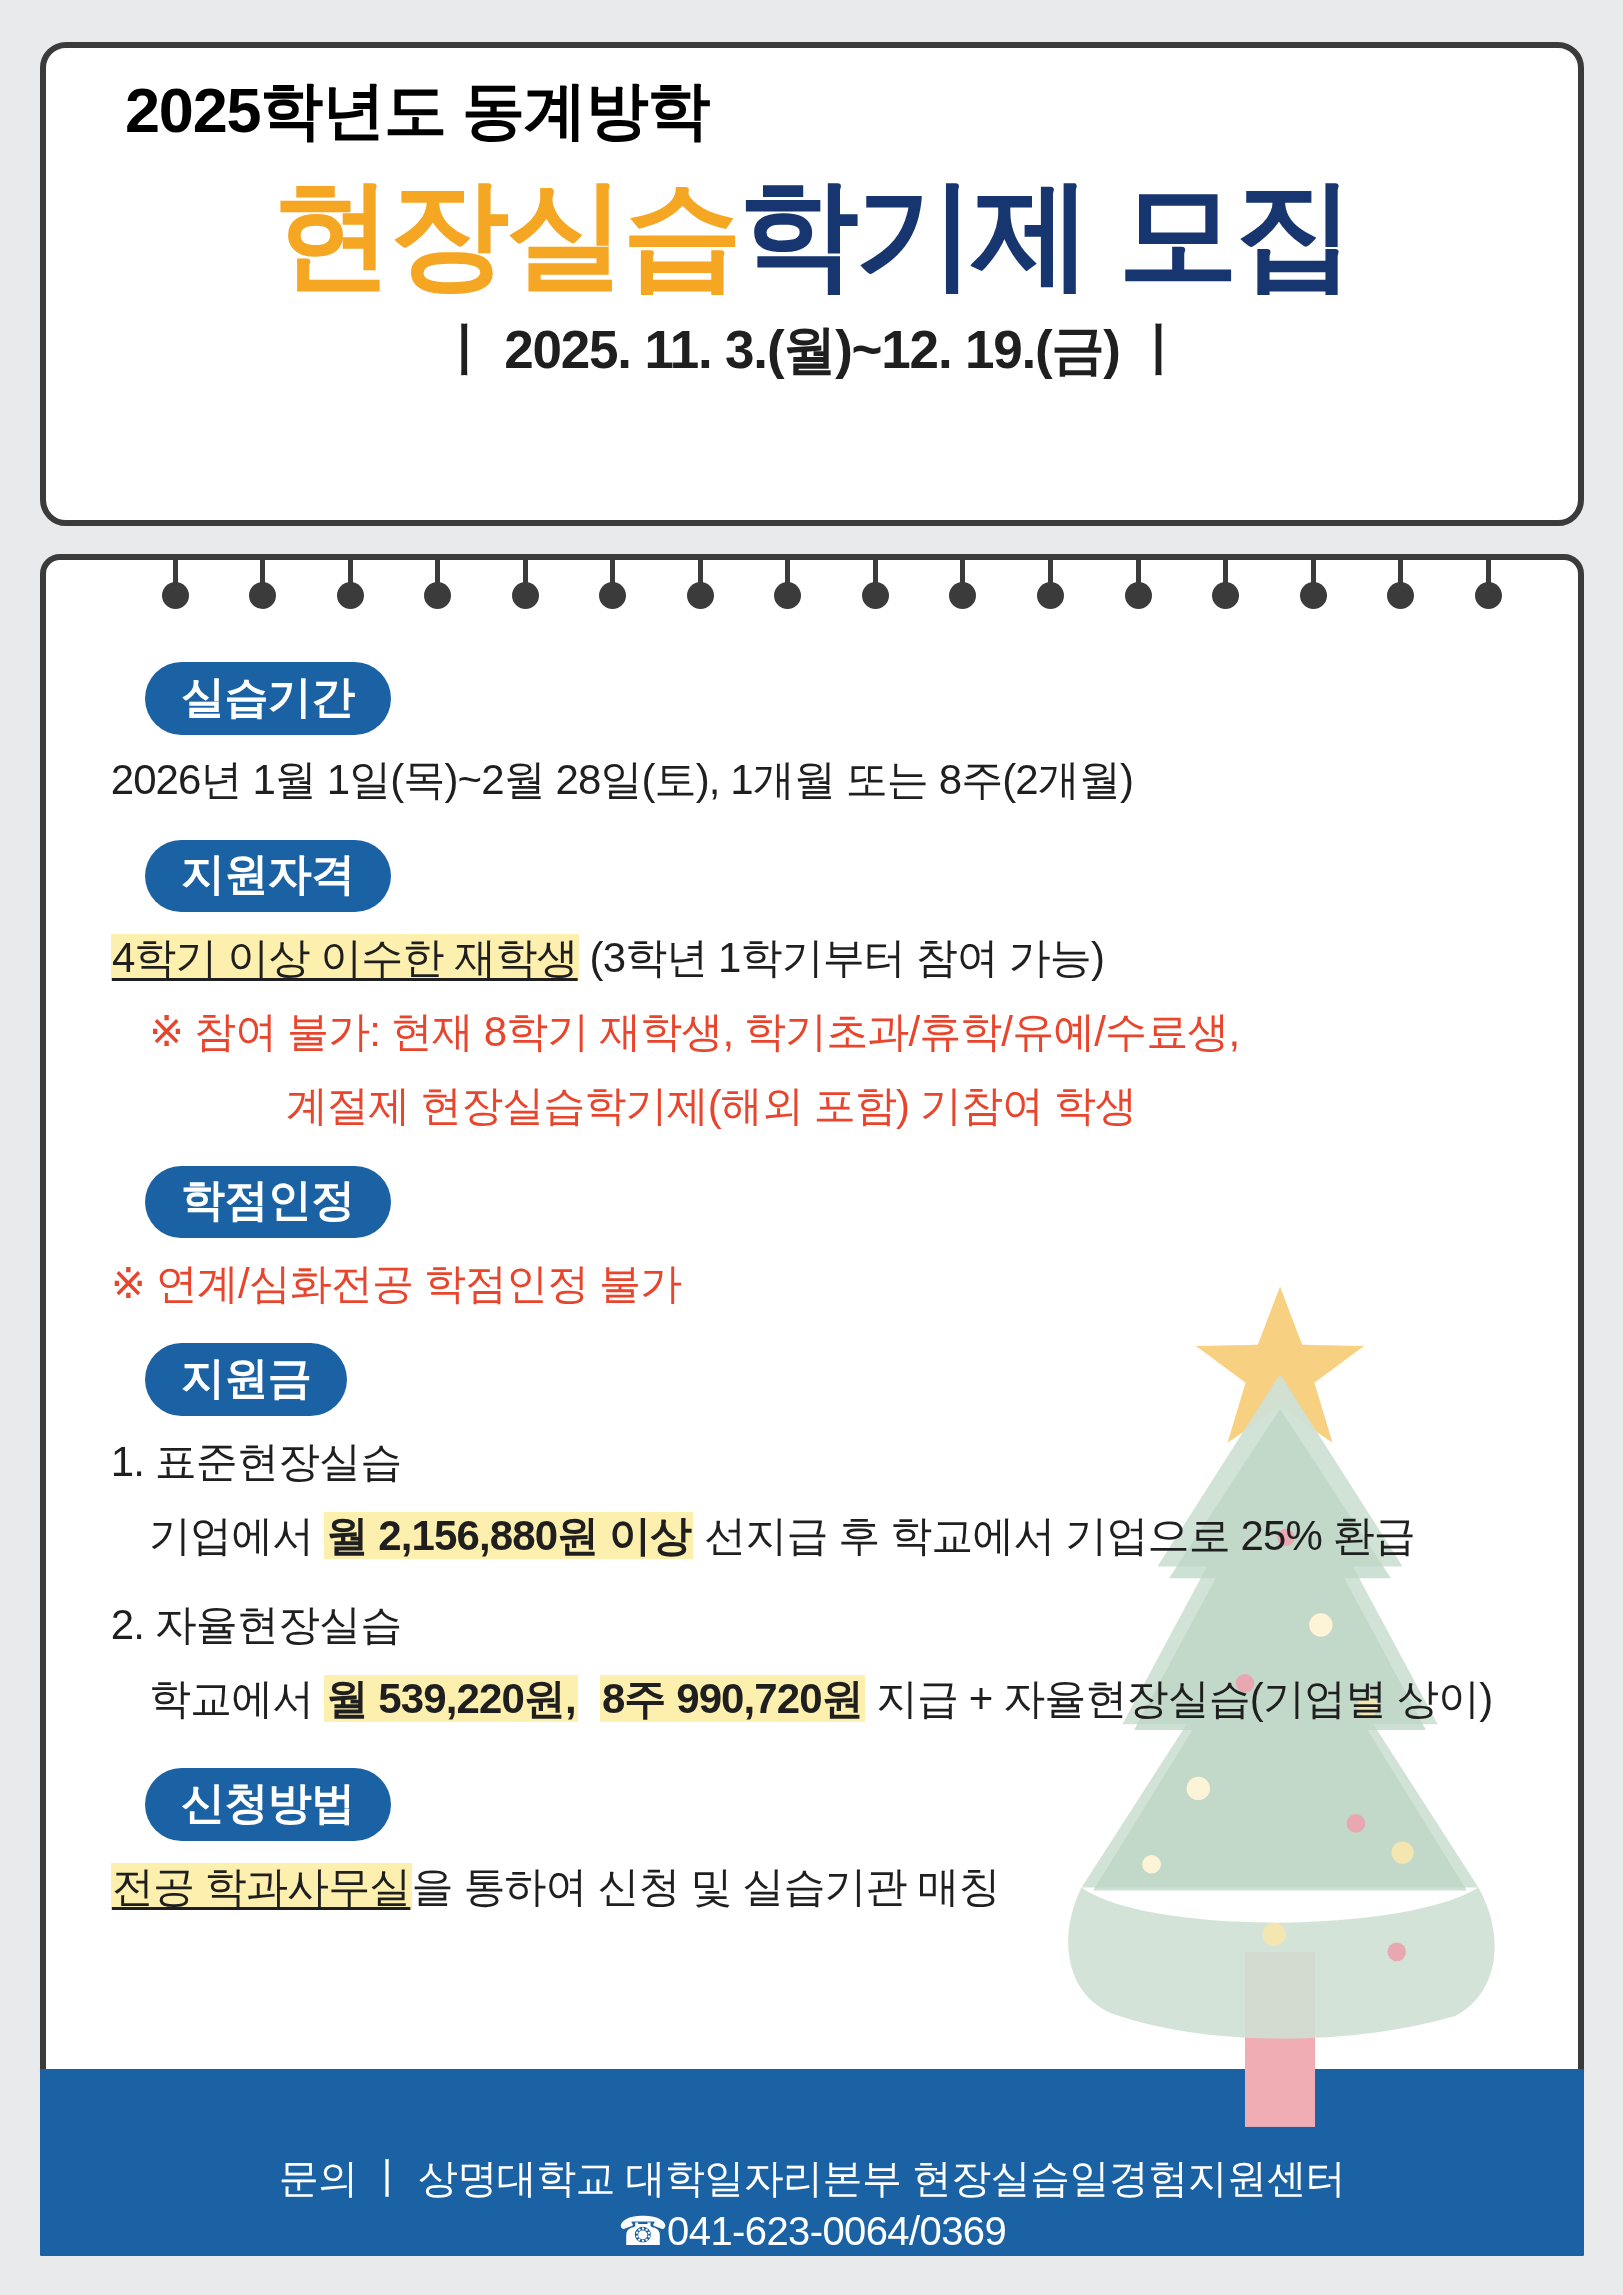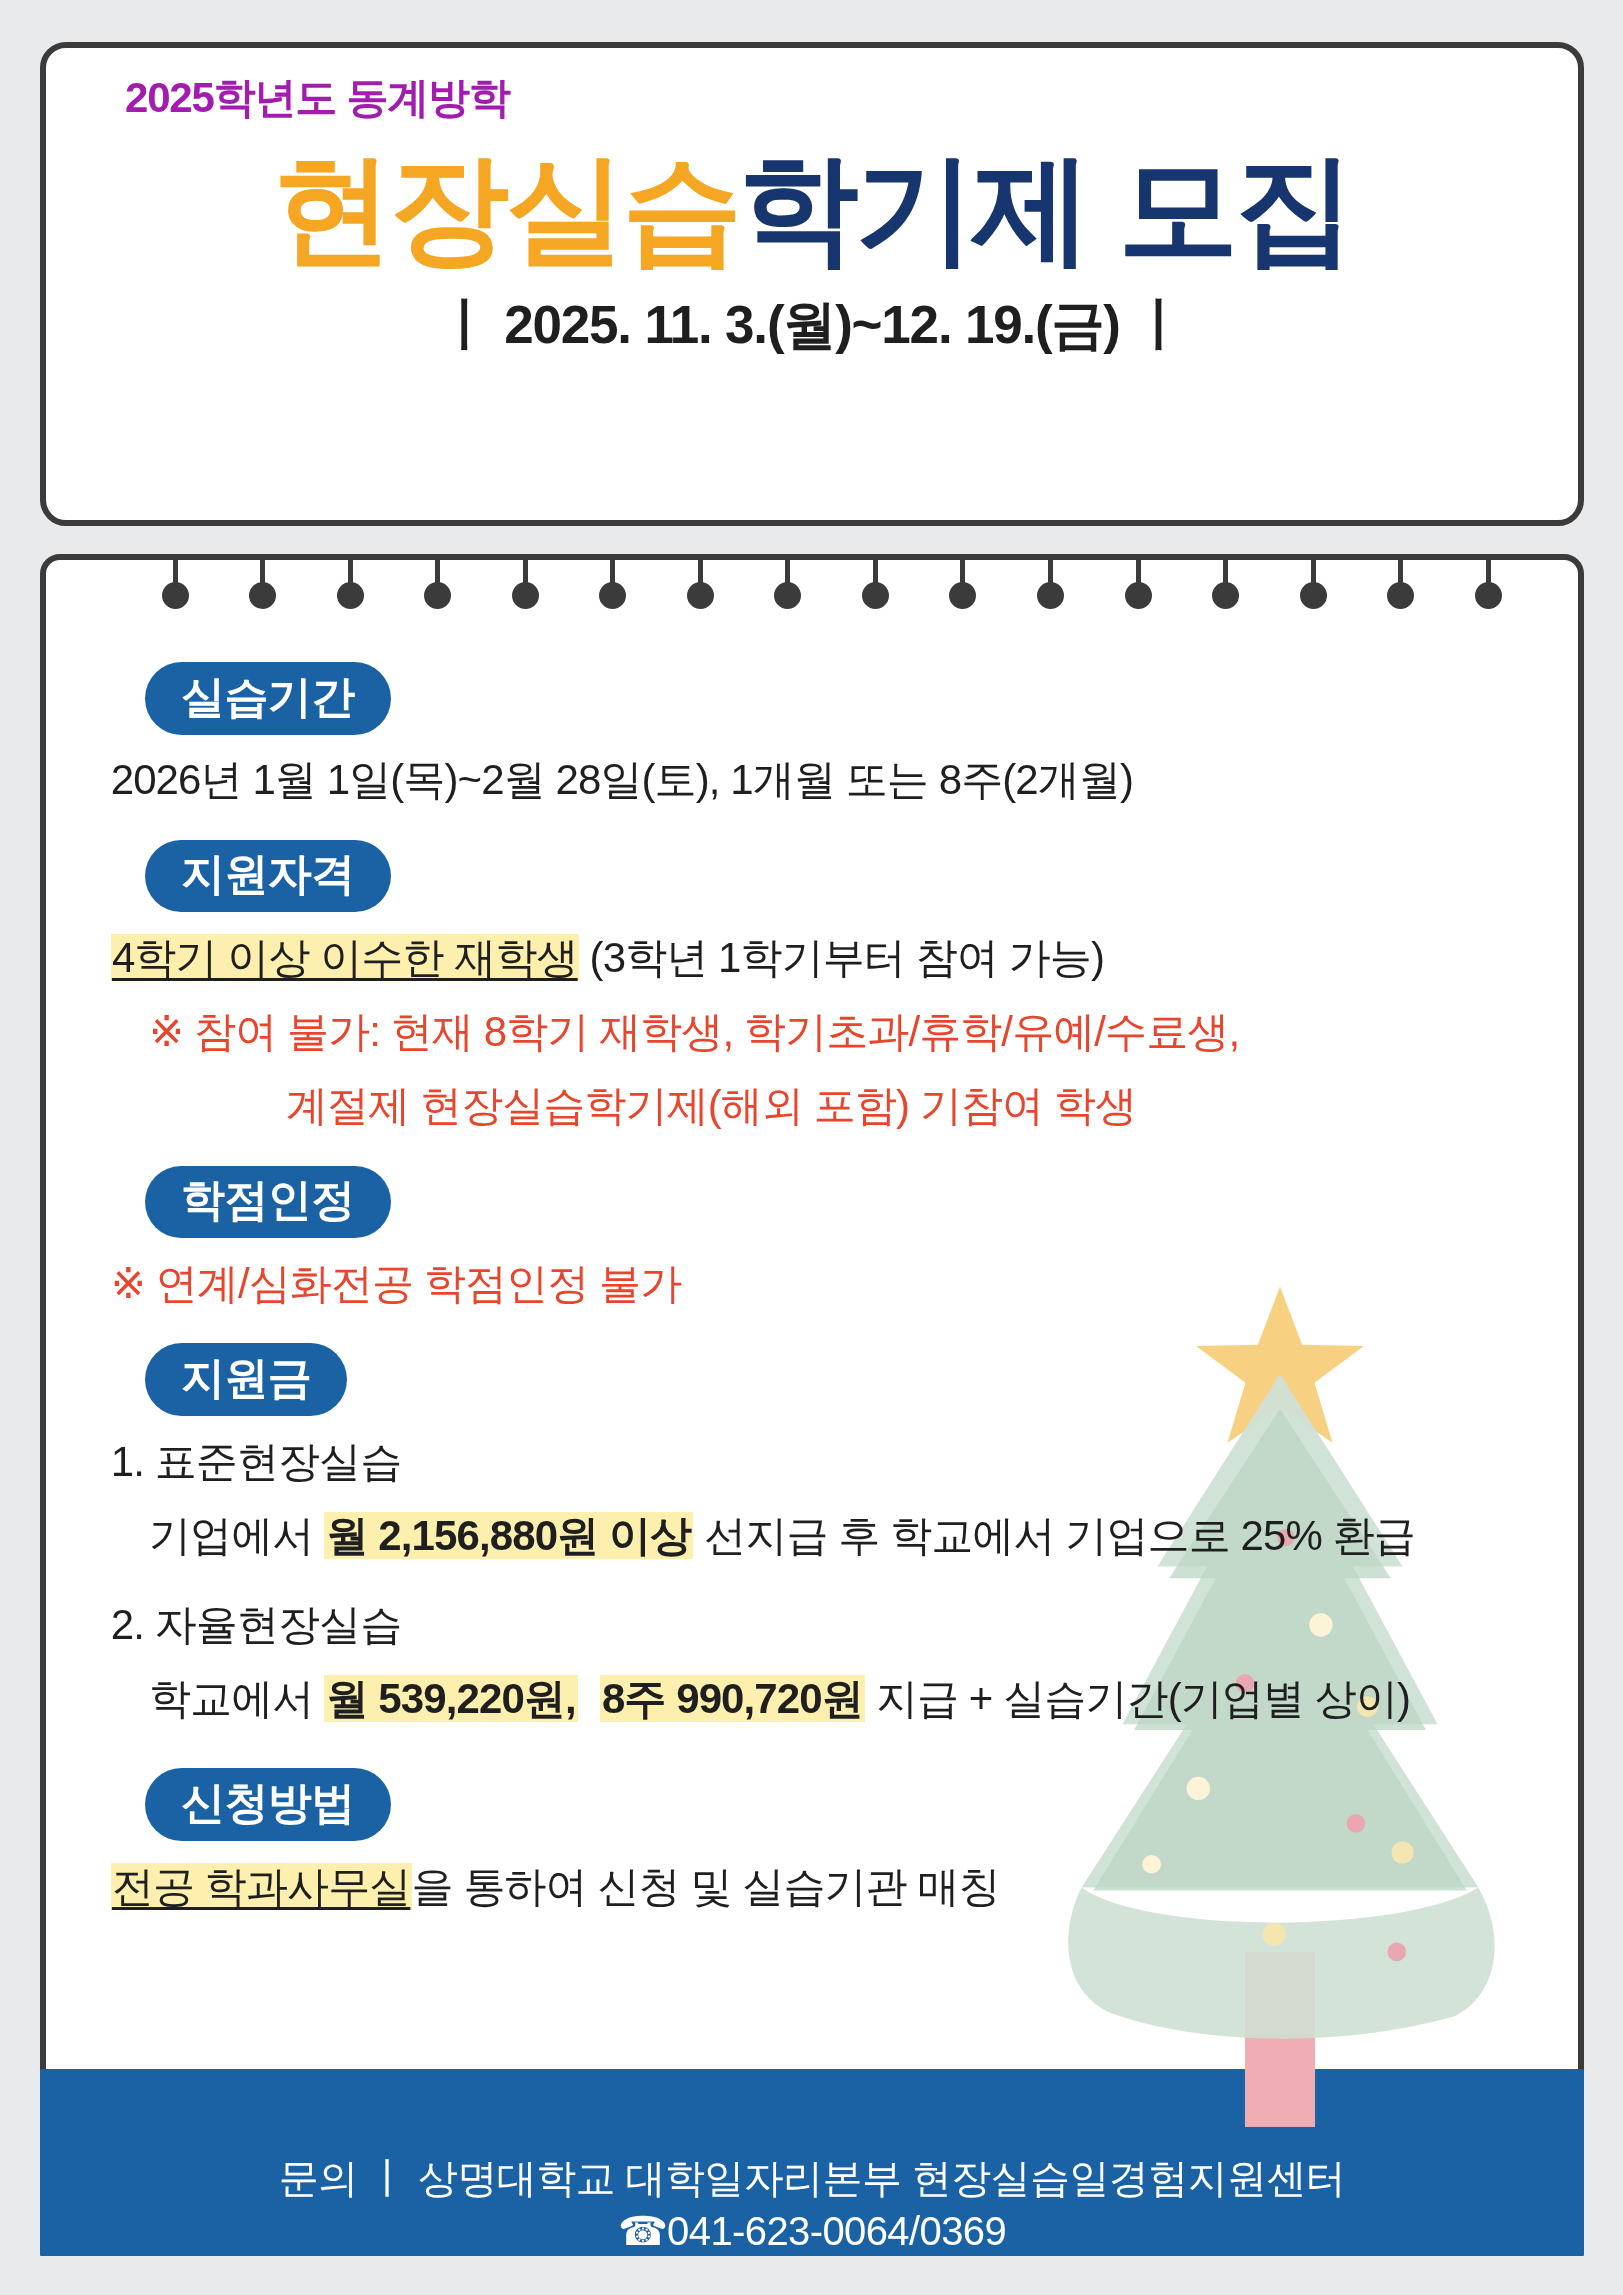--- a/index.html
+++ b/index.html
@@ -34,23 +34,23 @@
   .header-inner {
     position: absolute;
     left: 0; top: 0; right: 0; bottom: 0;
     display: flex;
     flex-direction: column;
     align-items: center;
     justify-content: flex-start;
     padding-top: 24.5px;
   }
   .title-small {
-    font-size: 42px;
-    font-weight: bold;
-    color: #a21caf;
+    font-size: 63px;
+    font-weight: bold;
+    color: #000000;
     letter-spacing: -1.2px;
     align-self: flex-start;
     margin-left: 79px;
     line-height: 1.2;
   }
   .title-main {
     font-size: 120px;
     font-weight: bold;
     letter-spacing: -3.5px;
     line-height: 1.15;
@@ -288,21 +288,21 @@
       </div>
 
       <div class="gap-md"></div>
 
       <div class="sect">
         <div class="pill">지원금</div>
         <div class="line">1. 표준현장실습</div>
         <div class="line indent1"><span>기업에서 </span><span class="hl">월 2,156,880원 이상</span><span> 선지급 후 학교에서 기업으로 25% 환급</span></div>
         <div class="gap-sm"></div>
         <div class="line">2. 자율현장실습</div>
-        <div class="line indent1"><span>학교에서 </span><span class="hl">월 539,220원,</span><span>&nbsp;&nbsp;</span><span class="hl">8주 990,720원</span><span> 지급 + 실습기간(기업별 상이)</span></div>
+        <div class="line indent1"><span>학교에서 </span><span class="hl">월 539,220원,</span><span>&nbsp;&nbsp;</span><span class="hl">8주 990,720원</span><span> 지급 + 자율현장실습(기업별 상이)</span></div>
       </div>
 
       <div class="gap-lg"></div>
 
       <div class="sect">
         <div class="pill">신청방법</div>
         <div class="line"><span class="under-hl">전공 학과사무실</span><span>을 통하여 신청 및 실습기관 매칭</span></div>
       </div>
 
     </div>

